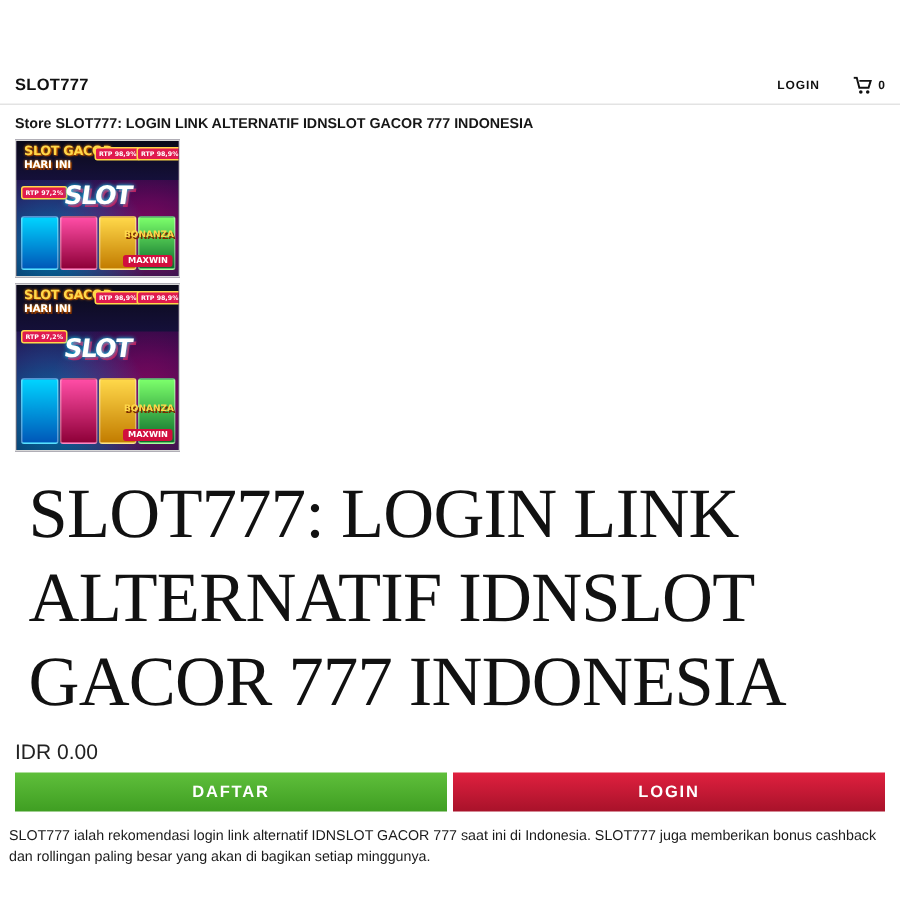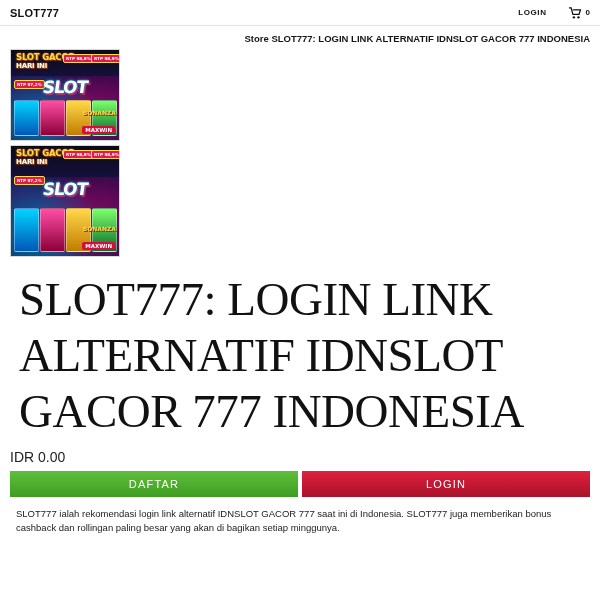--- a/index.html
+++ b/index.html
@@ -15,20 +15,21 @@
   }
 
   
   .header {
     height: 26px;
     display: flex;
     align-items: center;
     padding: 0 10px;
     border-bottom: 1px solid #e3e3e3;
     background: #ffffff;
+    margin-top: 44px;
   }
   .brand {
     font-size: 11px;
     font-weight: bold;
     letter-spacing: 0.2px;
     color: #111;
   }
   .header-spacer { flex: 1 1 auto; }
   .login-link {
     font-size: 8px;
@@ -57,21 +58,20 @@
   
   .breadcrumb {
     padding: 7px 10px 5px 10px;
     font-size: 9.5px;
     font-weight: bold;
     color: #161616;
     line-height: 1.2;
     white-space: nowrap;
     overflow: hidden;
     text-overflow: ellipsis;
-    text-align: right;
   }
 
   
   .gallery {
     padding: 0 10px;
   }
   .thumb {
     width: 110px;
     height: 92px;
     border: 1px solid #d8d8d8;
@@ -210,31 +210,31 @@
     display: flex;
     gap: 4px;
     padding: 0 10px;
   }
   .btn {
     flex: 1 1 50%;
     height: 26px;
     border: none;
     color: #ffffff;
     font-size: 11px;
-    font-weight: normal;
+    font-weight: bold;
     letter-spacing: 1.2px;
     cursor: pointer;
     font-family: "Liberation Sans", sans-serif;
   }
   .btn-daftar { background: linear-gradient(180deg, #5fbf3b 0%, #3f9e22 100%); }
   .btn-login  { background: linear-gradient(180deg, #e0203f 0%, #a8122a 100%); }
 
   
   .description {
-    margin: 10px 10px 0 16px;
+    margin: 10px 10px 0 6px;
     font-size: 9.5px;
     line-height: 14px;
     color: #1b1b1b;
   }
 </style>
 </head>
 <body>
 
 <div class="header">
   <div class="brand">SLOT777</div>

